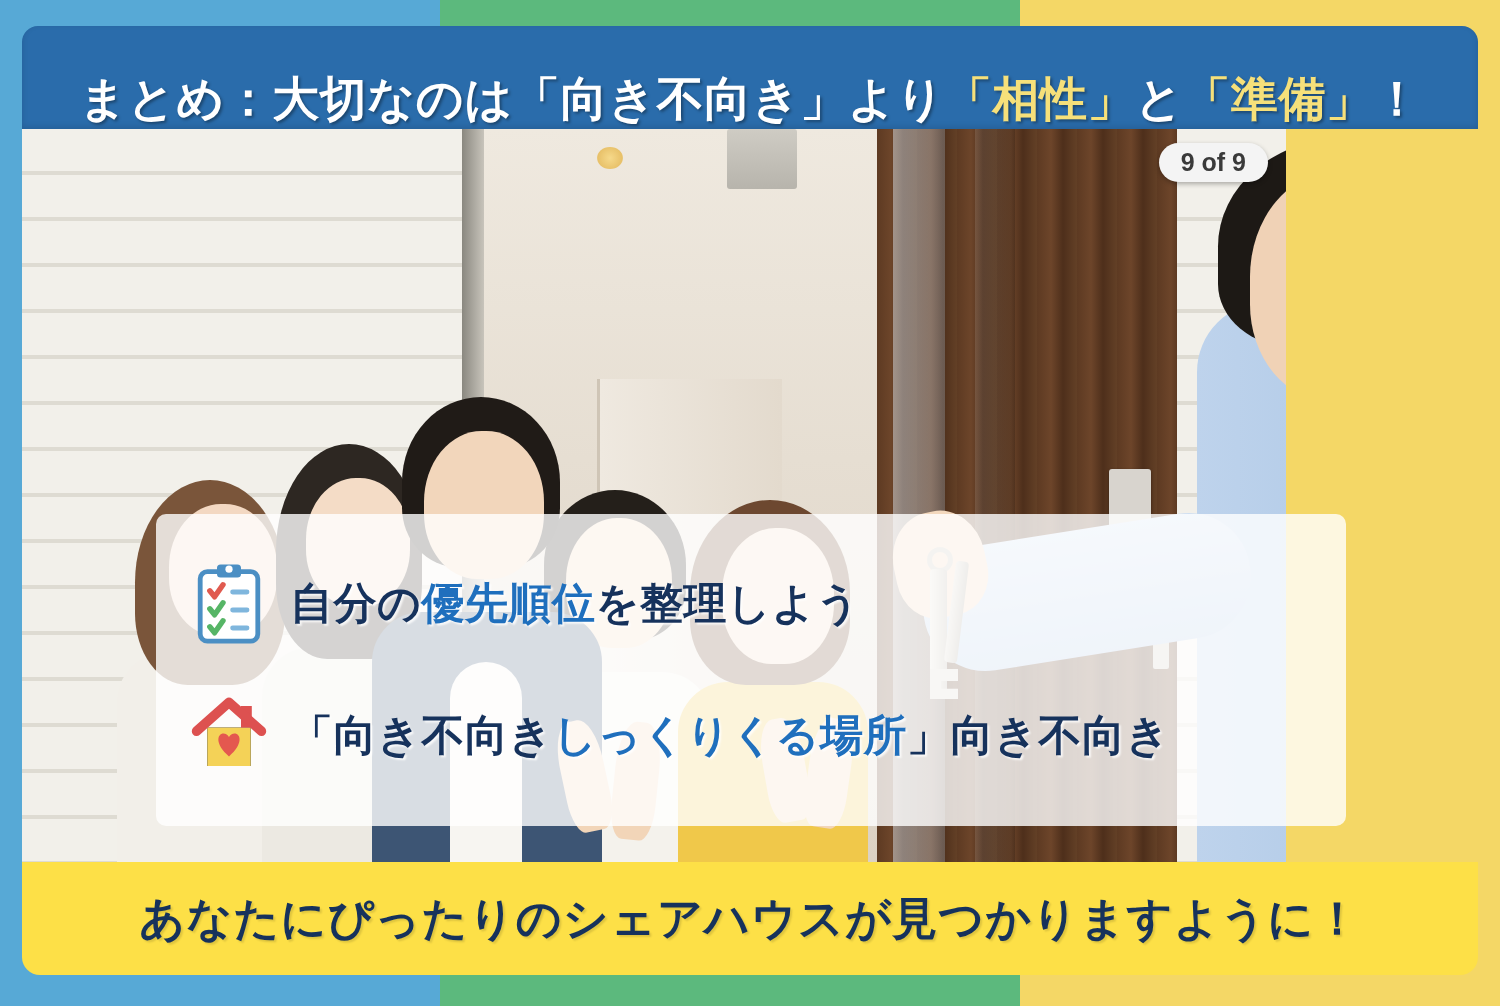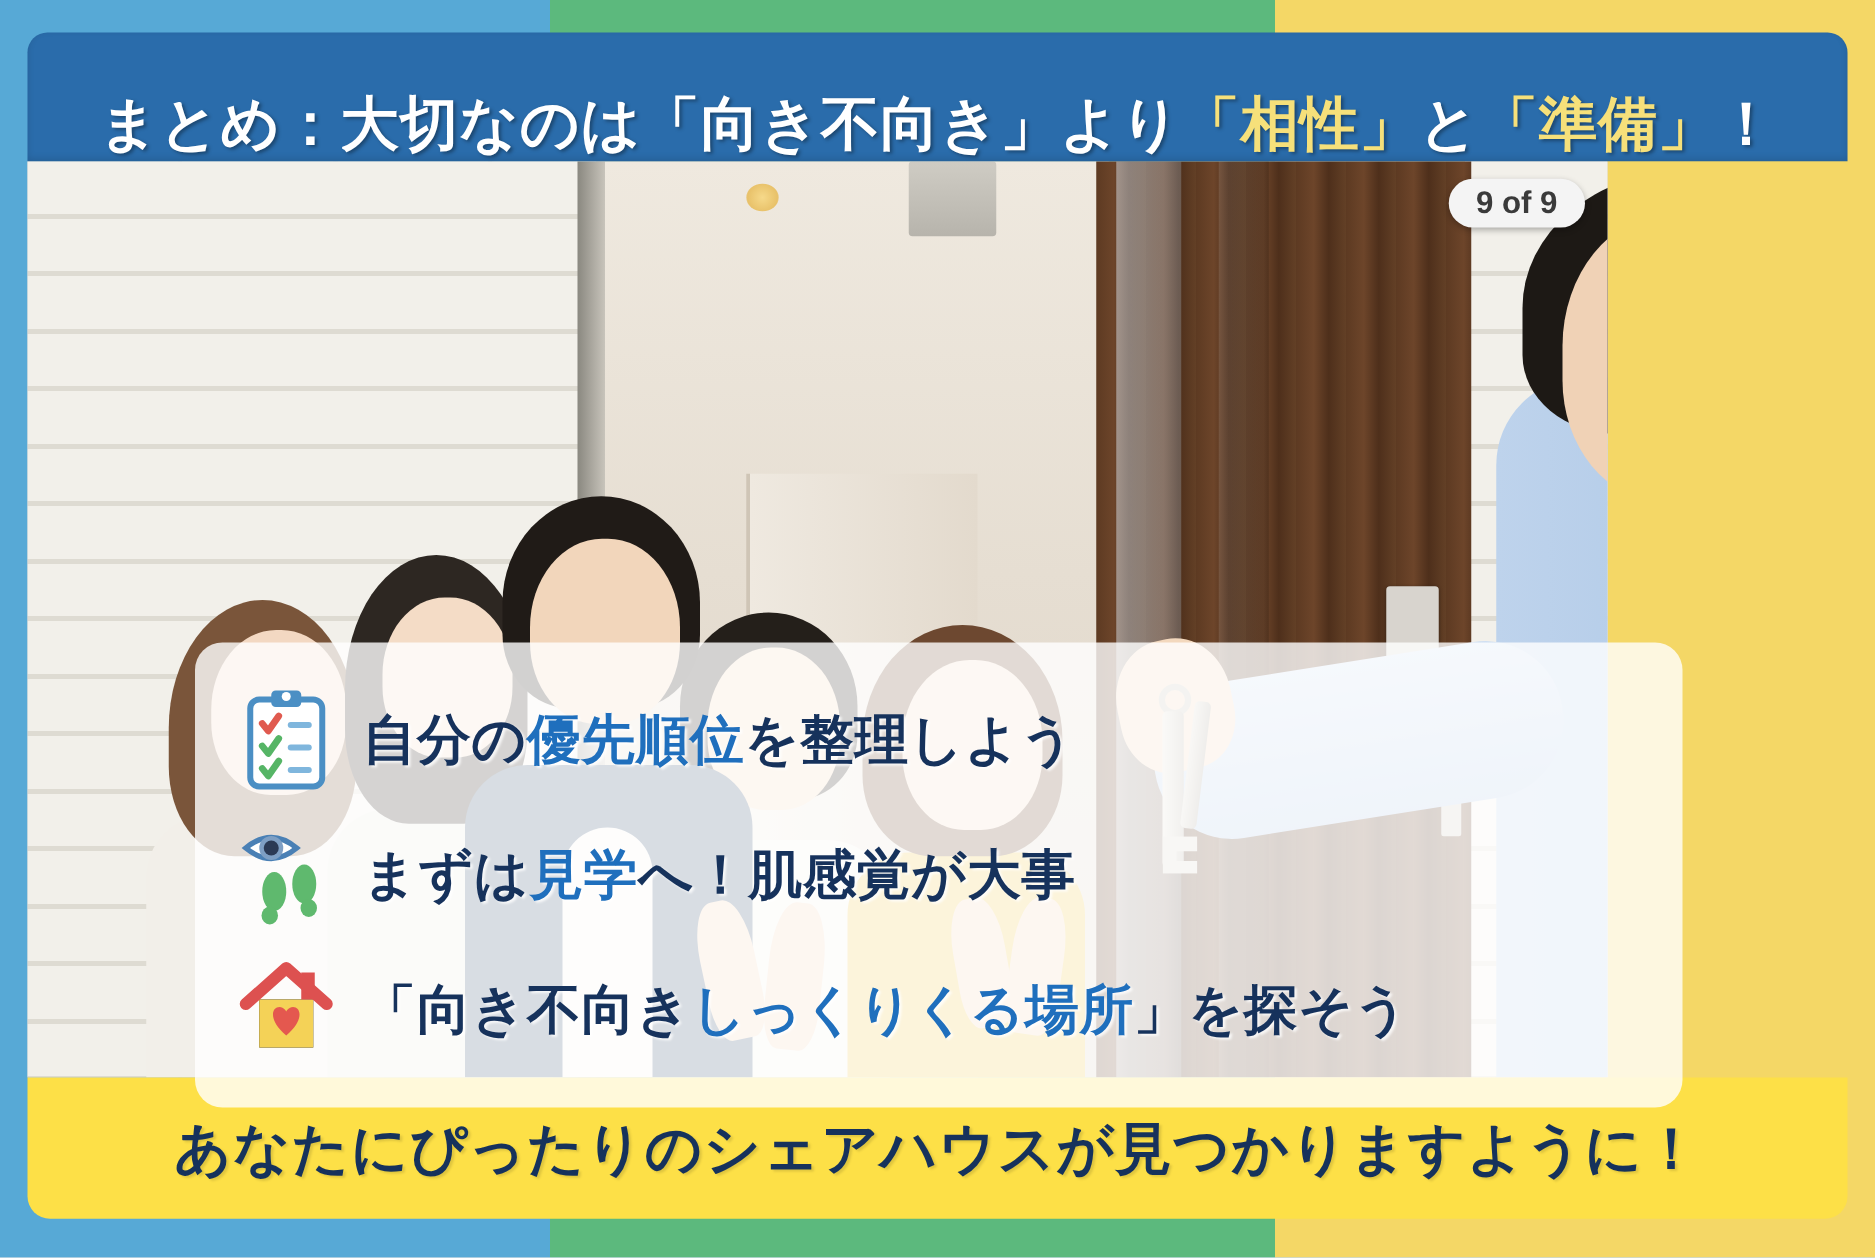--- a/index.html
+++ b/index.html
@@ -234,23 +234,23 @@
     box-shadow: 0 2px 5px rgba(0,0,0,.3);
     z-index: 8;
   }
 
   
   #points-card {
     position: absolute;
     left: 156px;
     top: 514px;
     width: 1190px;
-    height: 372px;
+    height: 312px;
     background: rgba(255,255,255,.80);
-    border-radius: 22px;
+    border-radius: 10px;
     padding: 24px 34px;
     display: flex;
     flex-direction: column;
     justify-content: space-around;
     z-index: 6;
     text-align: right;
   }
   .point-row { display: flex; align-items: center; gap: 22px; height: 86px; }
   .point-icon { width: 78px; height: 84px; flex: 0 0 78px; position: relative; }
   .point-text {
@@ -379,49 +379,33 @@
           <rect x="33" y="23" width="16" height="4" rx="2" fill="#7fb6dd"></rect>
           <rect x="33" y="38" width="16" height="4" rx="2" fill="#7fb6dd"></rect>
           <rect x="33" y="53" width="16" height="4" rx="2" fill="#7fb6dd"></rect>
         </svg>
       </div>
       <div class="point-text">
         <span>自分の</span><span class="hl">優先順位</span><span>を整理しよう</span>
       </div>
     </div>
 
-    <div class="point-row">
-      <div class="point-icon">
-        <svg viewBox="0 0 64 70" width="78" height="84">
-          <path d="M5 17 Q22 3 39 17 Q22 31 5 17 Z" fill="#ffffff" stroke="#4a80b5" stroke-width="3.5"></path>
-          <circle cx="22" cy="17" r="8" fill="#7e9fc4"></circle>
-          <circle cx="22" cy="17" r="5" fill="#2b3a55"></circle>
-          <ellipse cx="24" cy="46" rx="8" ry="13" fill="#5fb96e"></ellipse>
-          <ellipse cx="21" cy="62" rx="5.5" ry="6" fill="#5fb96e"></ellipse>
-          <ellipse cx="44" cy="41" rx="8" ry="13" fill="#5fb96e"></ellipse>
-          <ellipse cx="47" cy="57" rx="5.5" ry="6" fill="#5fb96e"></ellipse>
-        </svg>
-      </div>
-      <div class="point-text">
-        <span>まずは</span><span class="hl">見学</span><span>へ！肌感覚が大事</span>
-      </div>
-    </div>
 
     <div class="point-row">
       <div class="point-icon">
         <svg viewBox="0 0 64 70" width="78" height="84">
           <rect x="14" y="28" width="36" height="32" fill="#f5d košt"></rect>
           <rect x="14" y="28" width="36" height="32" fill="#f4d257"></rect>
           <rect x="42" y="10" width="9" height="18" fill="#dd5150"></rect>
           <path d="M5 31 L32 7 L59 31" stroke="#dd5150" stroke-width="8" fill="none" stroke-linejoin="round" stroke-linecap="round"></path>
           <path d="M32 52 C20 42 22 33 27.5 33 C30.5 33 32 36 32 36 C32 36 33.5 33 36.5 33 C42 33 44 42 32 52 Z" fill="#e4584f"></path>
         </svg>
       </div>
       <div class="point-text">
-        <span>「向き不向き</span><span class="hl">しっくりくる場所</span><span>」を探そう</span>
+        <span>「向き不向き</span><span class="hl">しっくりくる場所</span><span>」向き不向き</span>
       </div>
     </div>
 
   </div>
 
   <div id="bottom-bar">
     <div id="bottom-text">あなたにぴったりのシェアハウスが見つかりますように！</div>
   </div>
 
 </div>

